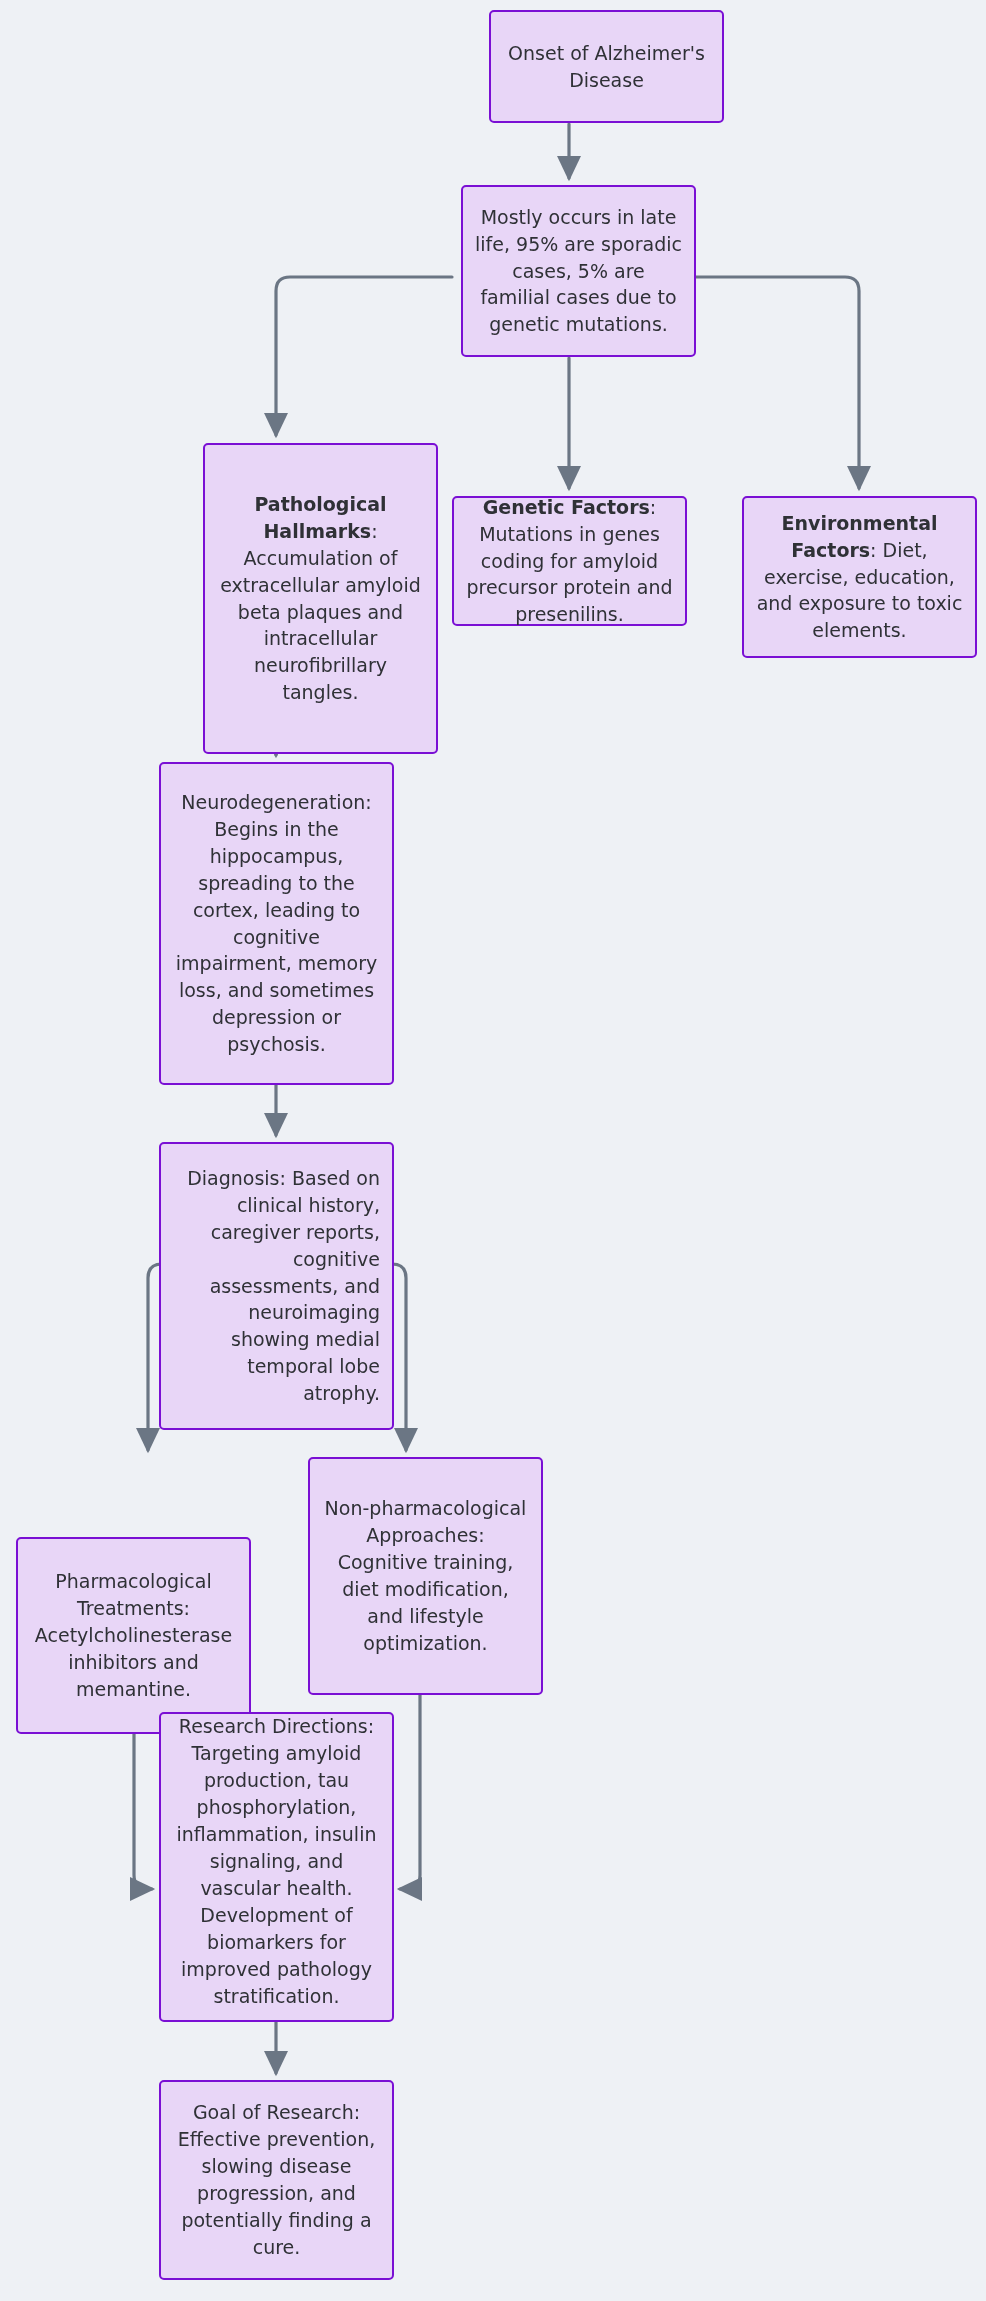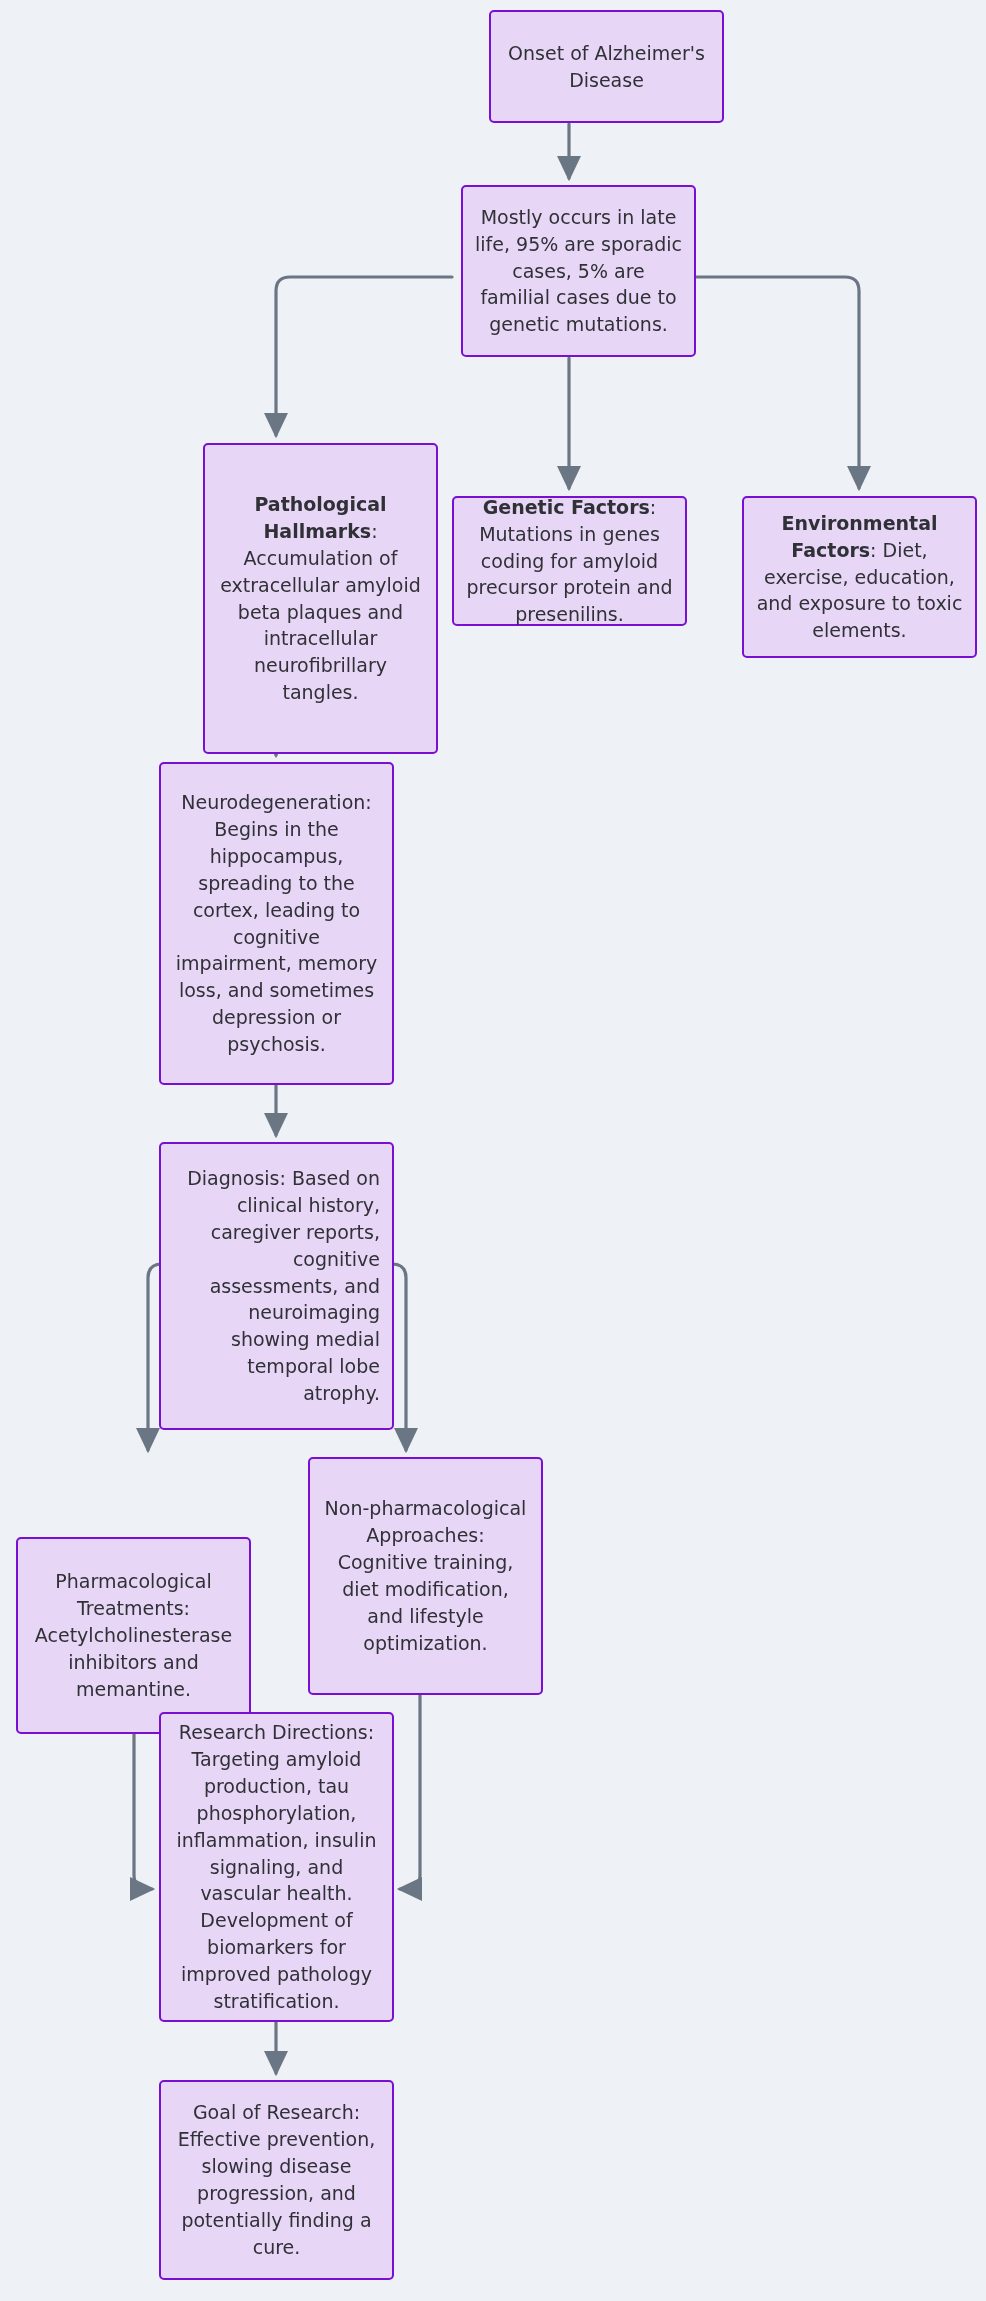--- a/index.html
+++ b/index.html
@@ -98,21 +98,21 @@
   </div>
 
   <div class="node" style="left:16px; top:1537px; width:235px; height:197px;">
     <span class="txt">Pharmacological Treatments: Acetylcholinesterase inhibitors and memantine.</span>
   </div>
 
   <div class="node" style="left:308px; top:1457px; width:235px; height:238px;">
     <span class="txt">Non-pharmacological Approaches: Cognitive training, diet modification, and lifestyle optimization.</span>
   </div>
 
-  <div class="node" style="left:159px; top:1712px; width:235px; height:310px;">
+  <div class="node" style="left:159px; top:1712px; width:235px; height:310px;align-items:flex-end;">
     <span class="txt">Research Directions: Targeting amyloid production, tau phosphorylation, inflammation, insulin signaling, and vascular health. Development of biomarkers for improved pathology stratification.</span>
   </div>
 
   <div class="node" style="left:159px; top:2080px; width:235px; height:200px;">
     <span class="txt">Goal of Research: Effective prevention, slowing disease progression, and potentially finding a cure.</span>
   </div>
 
 </div>
 
 </body></html>

